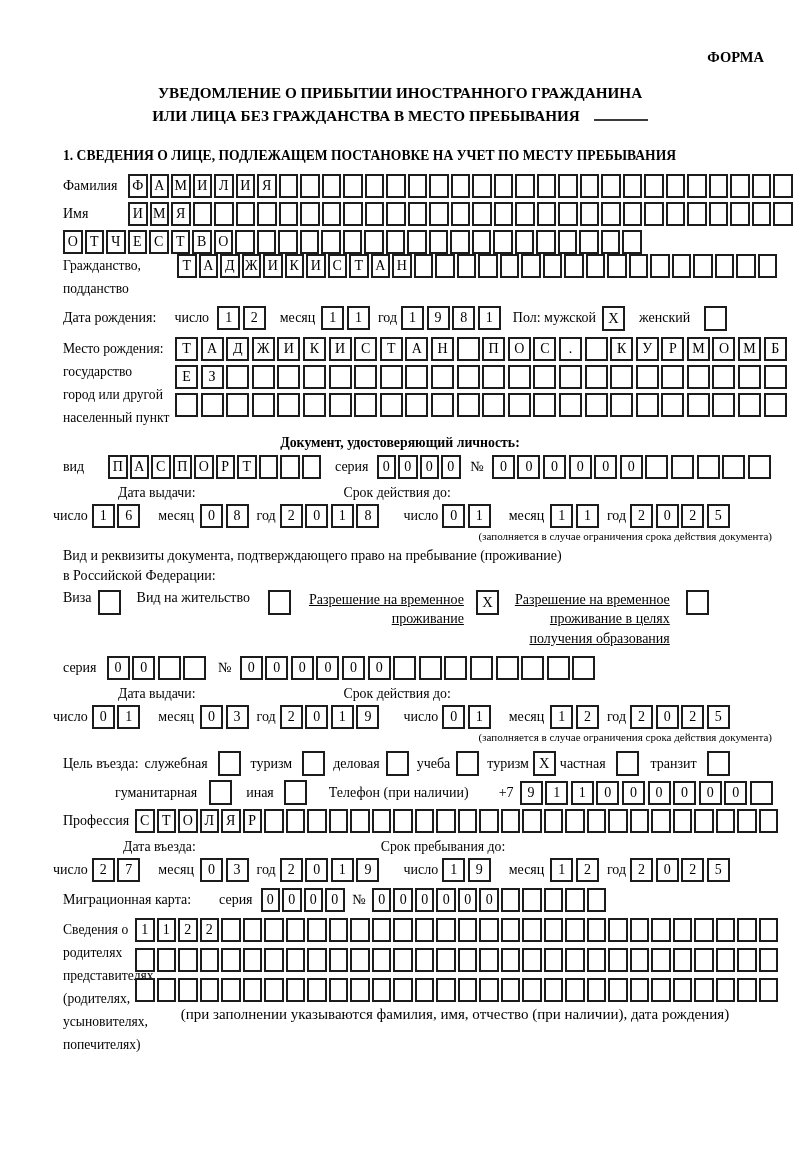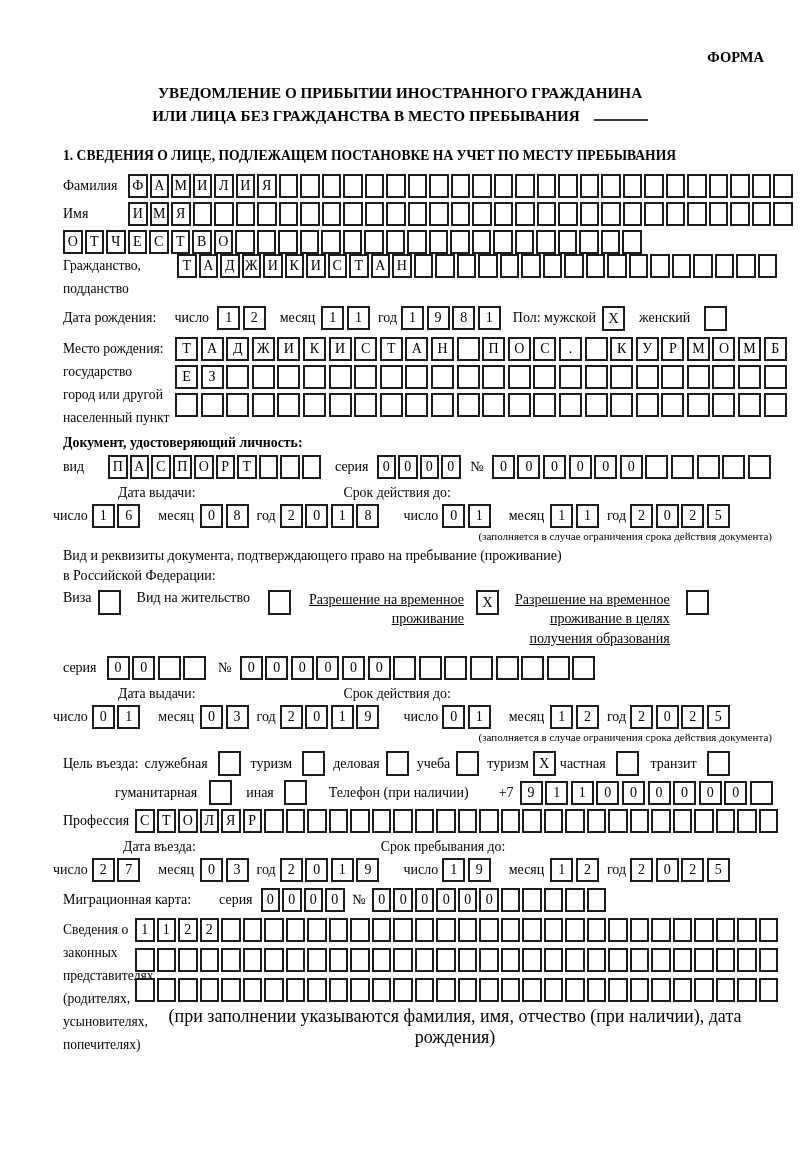--- a/index.html
+++ b/index.html
@@ -21,26 +21,26 @@
         font-size:14px;line-height:20px;flex:none;background:#fff;}
   .big{gap:2.6px;} .big .cell{width:23px;}
   .cb{width:23px;height:25px;box-sizing:border-box;border:2px solid #1c1c1c;text-align:center;
       font-size:14.5px;line-height:21px;flex:none;background:#fff;}
   .g4{margin-left:4px}.g6{margin-left:6px}.g8{margin-left:8px}.g10{margin-left:10px}
   .g12{margin-left:12px}.g14{margin-left:14px}.g16{margin-left:16px}.g18{margin-left:18px}
   .g22{margin-left:22px}.g24{margin-left:24px}.g28{margin-left:28px}.g30{margin-left:30px}.g52{margin-left:52px}
   .mt6{margin-top:6px}.mt8{margin-top:8px}.mt10{margin-top:10px}
   .lblcol div{line-height:23px;white-space:nowrap;font-size:13.6px;}
   .stack > .cells{margin-bottom:4px;}
-  .dochead{font-weight:bold;font-size:13.8px;margin:6px 63px 0 0;font-family:Liberation Serif, serif;}
+  .dochead{font-weight:bold;font-size:13.8px;text-align:center;margin:6px 63px 0 0;font-family:Liberation Serif, serif;}
   .dhdr{display:flex;margin-top:6px;font-size:13.8px;}
   .drow{display:flex;align-items:center;margin-left:-10px;margin-top:3px;}
   .footnote{font-size:11px;text-align:right;padding-right:28px;margin-top:2px;}
   .multi{text-align:right;line-height:1.4;font-size:14px;flex:none;text-decoration:underline;}
-  .legalnote{font-size:18px;margin:4px 0 0 80px;width:650px;text-align:center;}
+  .legalnote{font-size:15px;margin:4px 0 0 80px;width:650px;text-align:center;}
 </style>
 </head>
 <body>
 
 <div class="page">
 
 
   <div class="forma">ФОРМА</div>
 
   <div class="title">
@@ -620,21 +620,21 @@
         <span class="cell"></span>
         <span class="cell"></span>
         <span class="cell"></span>
         <span class="cell"></span>
       </span>
   </div>
 
   <div class="row top mt6">
     <span class="lblcol w72">
       <div>Сведения о</div>
-      <div>законных</div>
+      <div>родителях</div>
       <div>представителях</div>
       <div>(родителях,</div>
       <div>усыновителях,</div>
       <div>попечителях)</div>
     </span>
     <span class="stack">
       <span class="cells" style="margin-bottom:6px;">
           <span class="cell">1</span>
           <span class="cell">1</span>
           <span class="cell">2</span>

